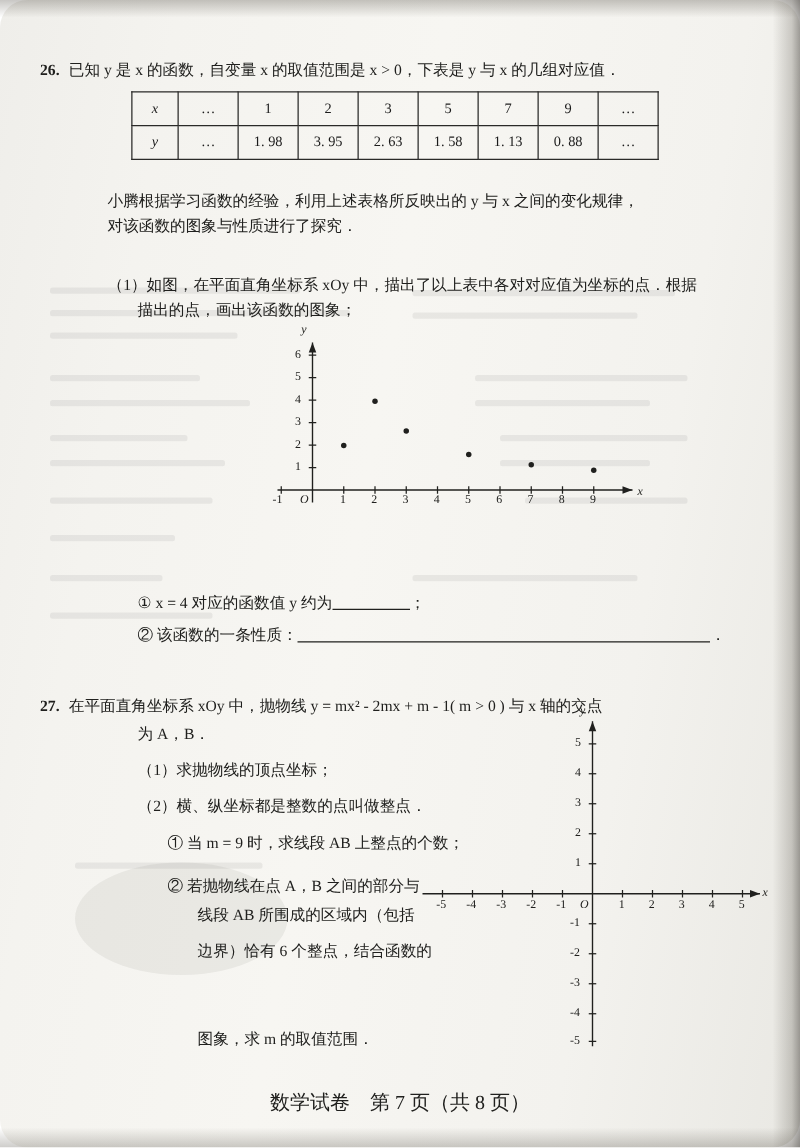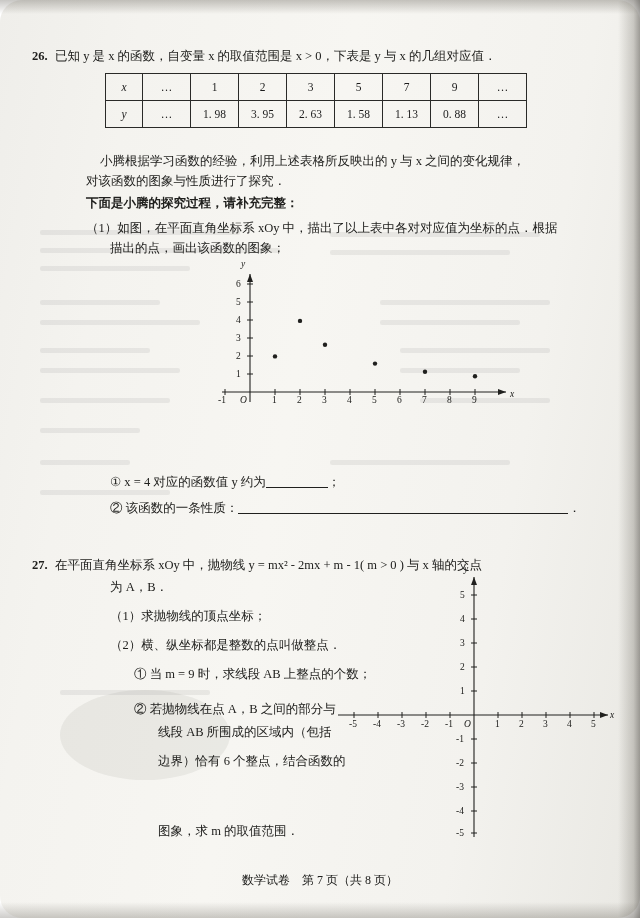--- a/index.html
+++ b/index.html
@@ -119,21 +119,21 @@
     height: 280px;
   }
 
   
   .footer {
     position: absolute;
     left: 0;
     top: 872px;
     width: 640px;
     text-align: center;
-    font-size: 12px;
+    font-size: 16px;
     font-family: "Liberation Serif", serif;
     color: #20201e;
   }
   .ink-smudge {
     position: absolute;
     border-radius: 50%;
     background: rgba(120,115,105,0.10);
     pointer-events: none;
   }
 </style>
@@ -192,23 +192,22 @@
         <td>3. 95</td>
         <td>2. 63</td>
         <td>1. 58</td>
         <td>1. 13</td>
         <td>0. 88</td>
         <td>…</td>
       </tr>
     </tbody>
       </table>
 
-    <div class="t" style="left:100px; top:152px;">小腾根据学习函数的经验，利用上述表格所反映出的 y 与 x 之间的变化规律，</div>
+    <div class="t" style="left:86px; top:152px;">小腾根据学习函数的经验，利用上述表格所反映出的 y 与 x 之间的变化规律，</div>
     <div class="t" style="left:86px; top:172px;">对该函数的图象与性质进行了探究．</div>
-    <div class="t bold" style="left:86px; top:194px;">下面是小腾的探究过程，请补充完整：</div>
     <div class="t" style="left:86px; top:219px;">（1）如图，在平面直角坐标系 xOy 中，描出了以上表中各对对应值为坐标的点．根据</div>
     <div class="t" style="left:110px; top:239px;">描出的点，画出该函数的图象；</div>
 
     <div class="graph1">
       <svg width="314" height="160" viewBox="0 0 314 160">
 
         <line x1="8" y1="130" x2="292" y2="130" stroke="#20201e" stroke-width="1.1"></line>
         <polygon points="292,130 284,127 284,133" fill="#20201e"></polygon>
 
         <line x1="36" y1="140" x2="36" y2="12" stroke="#20201e" stroke-width="1.1"></line>

